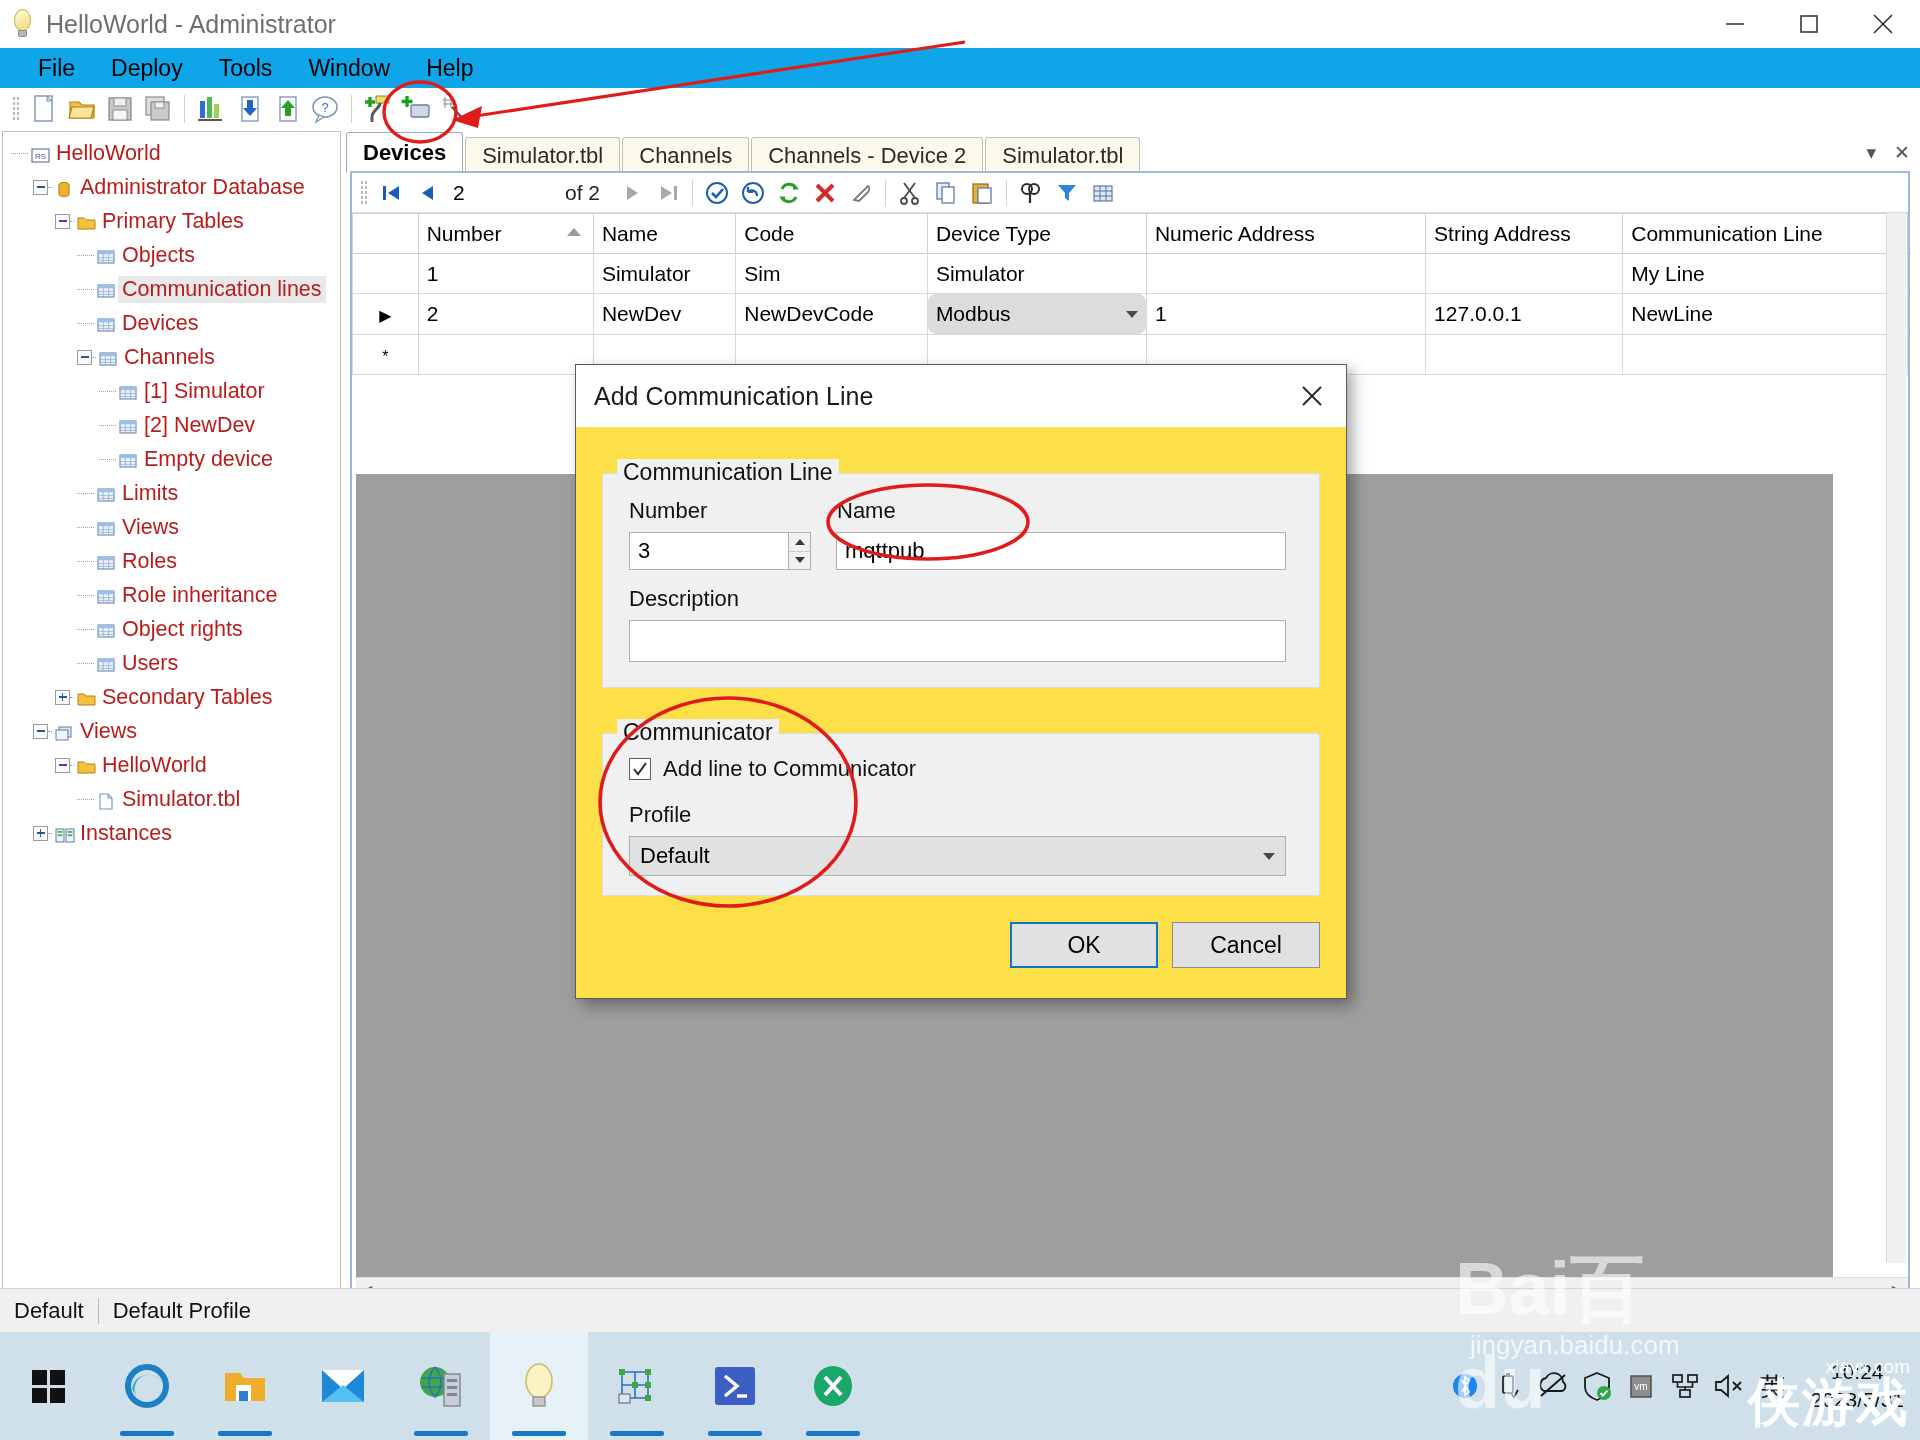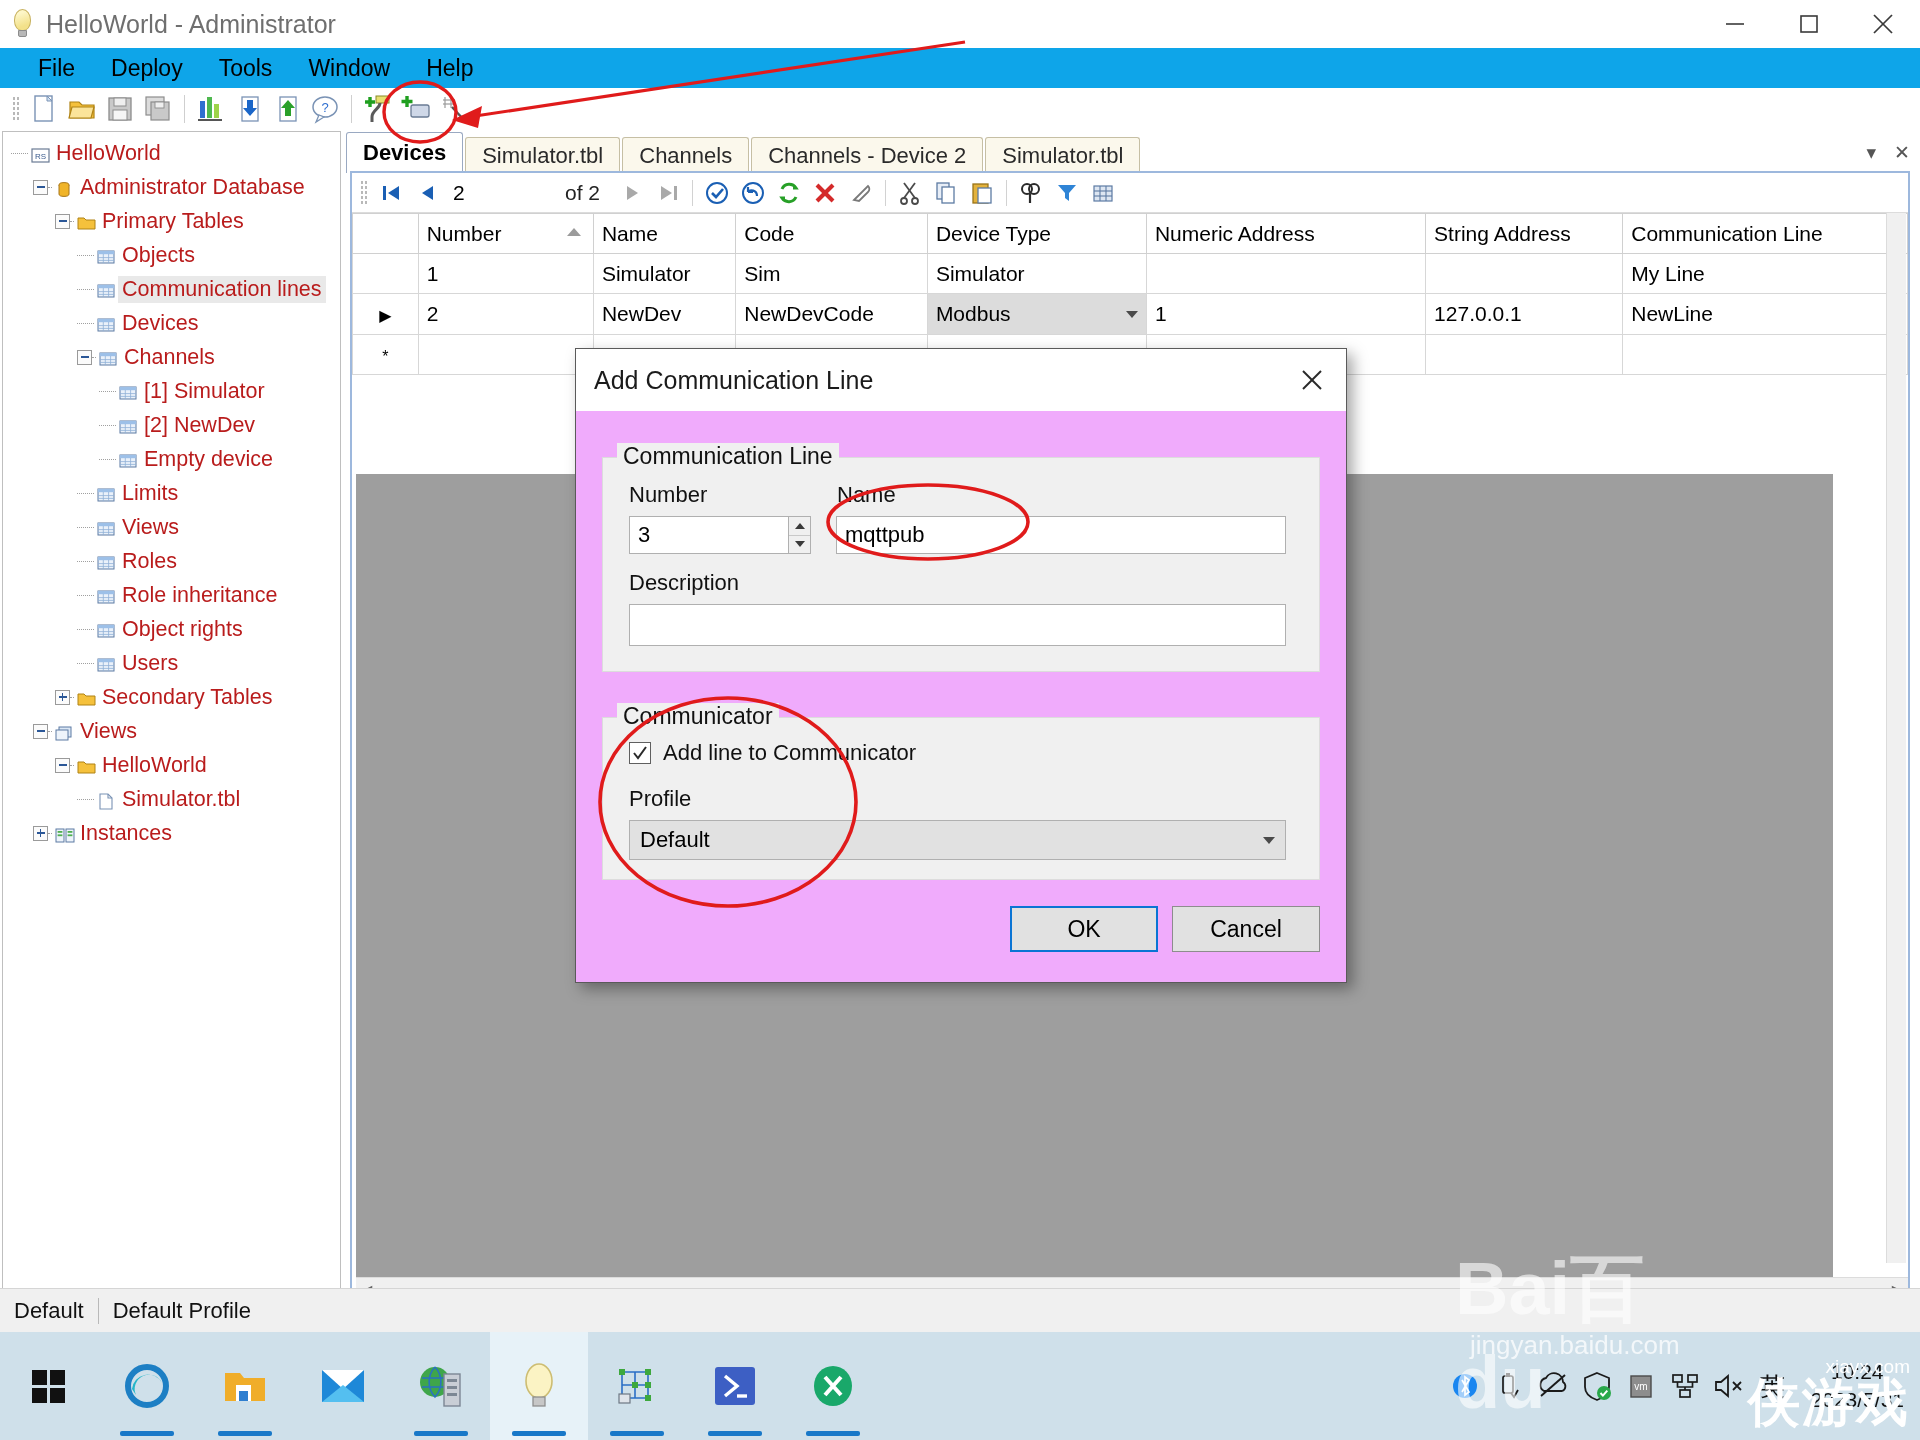--- a/index.html
+++ b/index.html
@@ -117,43 +117,43 @@
   }
   table.grid td {
     border: 1px solid #d7d7d7; padding: 5px 8px; height: 40px; color:#000;
     background: #ffffff; white-space: nowrap; overflow: hidden;
   }
   .rowhdr { width: 60px; background:#ffffff !important; text-align:center; }
   .sortcaret { float: right; margin-top: 6px; margin-right: 4px;
     width:0;height:0;border-left:7px solid transparent;border-right:7px solid transparent;border-bottom:8px solid #9b9b9b; }
   .cell-combo {
     background:#dcdcdc; display:flex; align-items:center; justify-content:space-between;
-    margin:-5px -8px; padding:5px 8px; height:40px;
+    margin:-5px -8px; padding:5px 8px; height:40px;border-radius:8px;
   }
   .combo-arrow { width:0;height:0;border-left:6px solid transparent;border-right:6px solid transparent;border-top:7px solid #4a4a4a; }
   .rowmark { color:#000; font-size: 16px; }
 
   .graybody {
     position: absolute; left: 4px; top: 301px; width: 1477px; height: 875px;
     background: #9e9e9e;
   }
   .vscroll {
     position:absolute; right: 2px; top: 40px; width: 20px; height: 1050px; background:#f0f0f0;
     border-left:1px solid #dcdcdc;
   }
   .hscroll {
     position:absolute; left: 4px; bottom: 2px; width: 1552px; height: 26px; background:#f0f0f0;
     display:flex; align-items:center; justify-content:space-between; padding:0 4px;
     border-top:1px solid #dcdcdc; font-size: 16px; color:#666;
   }
 
   
   .dialog {
-    position: absolute; left: 575px; top: 348px; width: 772px; height: 635px;
-    background: #f0abfc; border: 1px solid #5a5a5a;
+    position: absolute; left: 575px; top: 364px; width: 772px; height: 635px;
+    background: #fde047; border: 1px solid #5a5a5a;
     box-shadow: 6px 6px 14px rgba(0,0,0,0.35);
   }
   .dlg-title {
     height: 62px; background:#ffffff; display:flex; align-items:center;
     padding-left: 18px; font-size: 25px; color:#1b1b1b; position: relative;
   }
   .dlg-close { position:absolute; right: 16px; top: 14px; width: 36px; height: 34px;
     display:flex; align-items:center; justify-content:center; }
   .gbox { position:absolute; border:1px solid #dcdcdc; background:#f0f0f0; }
   .gbox-title {

